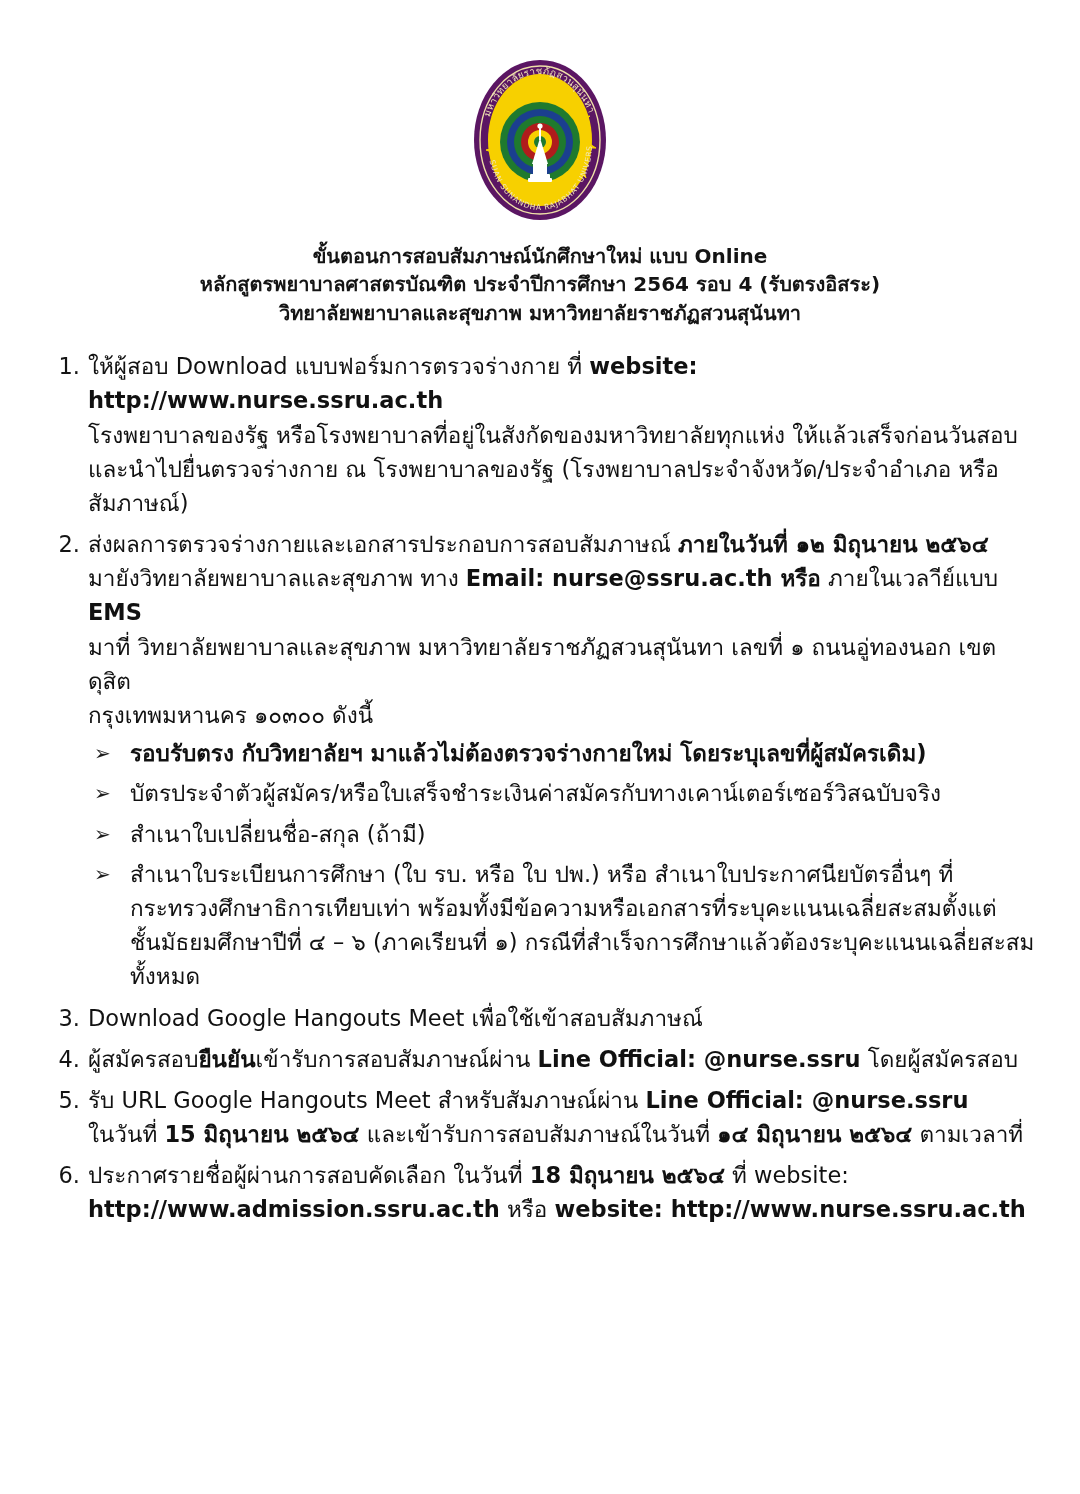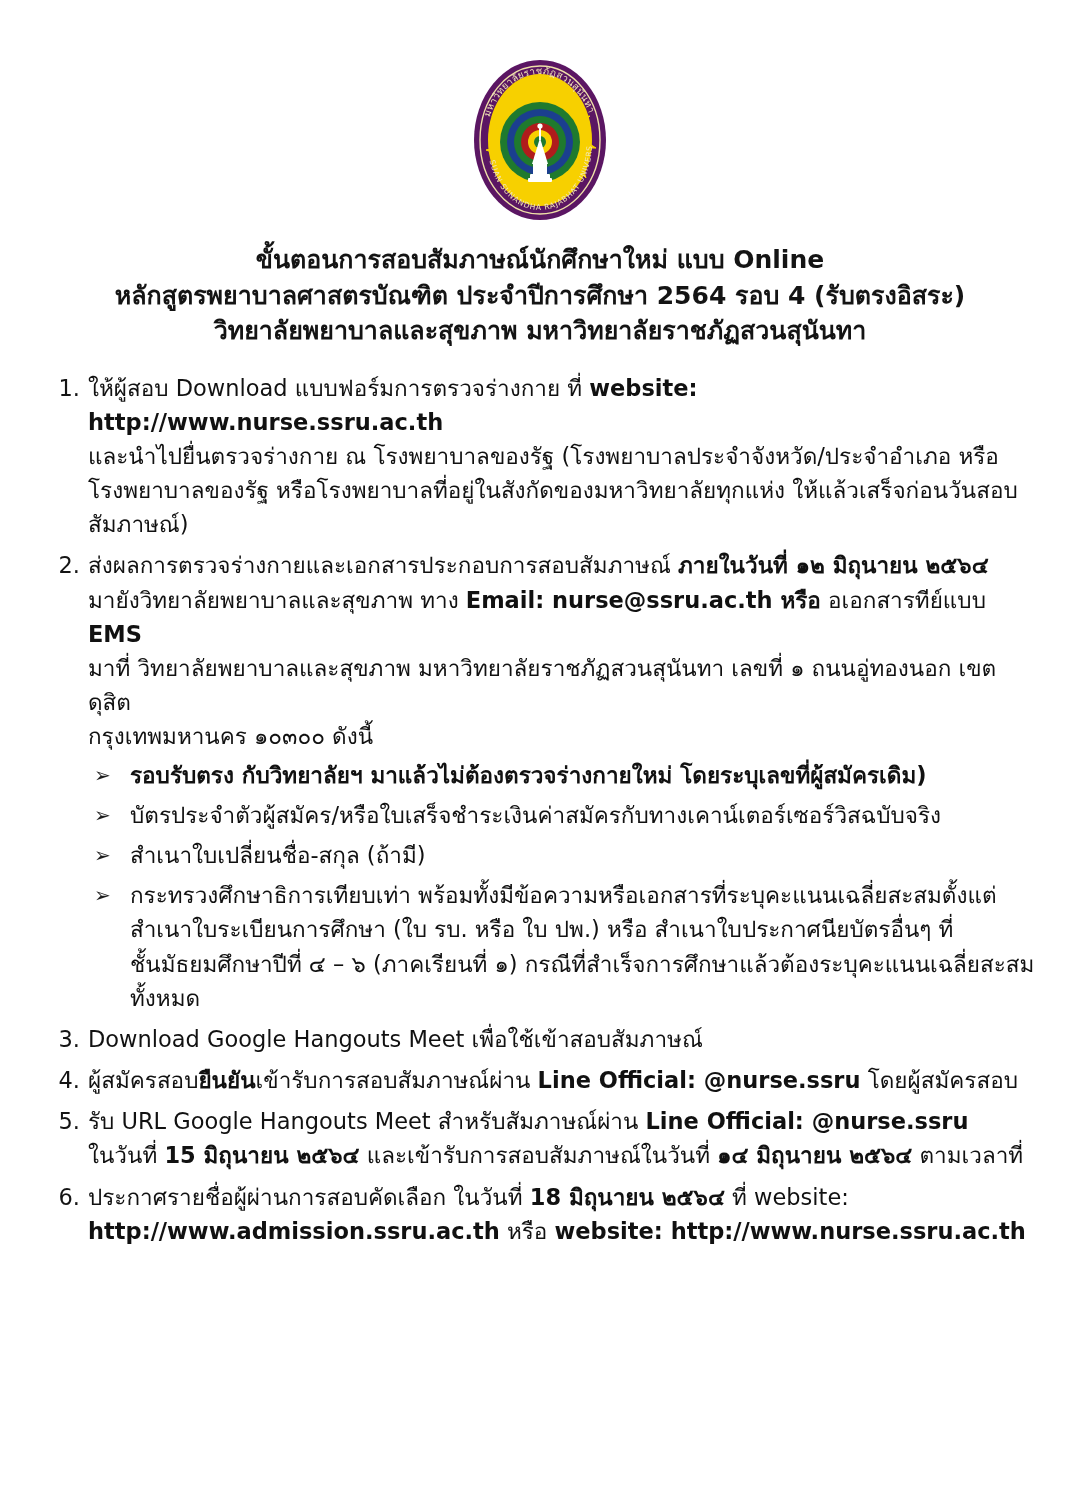--- a/index.html
+++ b/index.html
@@ -32,21 +32,21 @@
     width: 168px;
     height: 168px;
     position: relative;
   }
   .logo svg { display: block; }
 
   
   .heading {
     text-align: center;
     line-height: 1.42;
-    font-size: 25px;
+    font-size: 20px;
     font-weight: bold;
     color: #141414;
     margin: 0 0 22px 0;
   }
   .heading .hline { display: block; white-space: nowrap; }
 
   
   ol.steps {
     list-style: none;
     margin: 0;
@@ -157,47 +157,47 @@
   <div class="heading">
     <span class="hline">ขั้นตอนการสอบสัมภาษณ์นักศึกษาใหม่ แบบ Online</span>
     <span class="hline">หลักสูตรพยาบาลศาสตรบัณฑิต ประจำปีการศึกษา 2564 รอบ 4 (รับตรงอิสระ)</span>
     <span class="hline">วิทยาลัยพยาบาลและสุขภาพ มหาวิทยาลัยราชภัฏสวนสุนันทา</span>
   </div>
 
   <ol class="steps" id="steps-root">
       <li>
         <span class="num">1.</span>
         <span class="txt"><span>ให้ผู้สอบ Download แบบฟอร์มการตรวจร่างกาย ที่ </span><b>website: http://www.nurse.ssru.ac.th</b></span>
+        <span class="txt"><span>โรงพยาบาลของรัฐ หรือโรงพยาบาลที่อยู่ในสังกัดของมหาวิทยาลัยทุกแห่ง ให้แล้วเสร็จก่อนวันสอบ</span></span>
         <span class="txt"><span>และนำไปยื่นตรวจร่างกาย ณ โรงพยาบาลของรัฐ (โรงพยาบาลประจำจังหวัด/ประจำอำเภอ หรือ</span></span>
-        <span class="txt"><span>โรงพยาบาลของรัฐ หรือโรงพยาบาลที่อยู่ในสังกัดของมหาวิทยาลัยทุกแห่ง ให้แล้วเสร็จก่อนวันสอบ</span></span>
         <span class="txt"><span>สัมภาษณ์)</span></span>
       </li>
       <li>
         <span class="num">2.</span>
         <span class="txt"><span>ส่งผลการตรวจร่างกายและเอกสารประกอบการสอบสัมภาษณ์ </span><b>ภายในวันที่ ๑๒ มิถุนายน ๒๕๖๔</b></span>
-        <span class="txt"><span>มายังวิทยาลัยพยาบาลและสุขภาพ ทาง </span><b>Email: nurse@ssru.ac.th หรือ</b><span> อเอกสารทีย์แบบ </span><b>EMS</b></span>
+        <span class="txt"><span>มายังวิทยาลัยพยาบาลและสุขภาพ ทาง </span><b>Email: nurse@ssru.ac.th หรือ</b><span> ภายในเวลาีย์แบบ </span><b>EMS</b></span>
         <span class="txt"><span>มาที่ วิทยาลัยพยาบาลและสุขภาพ มหาวิทยาลัยราชภัฏสวนสุนันทา เลขที่ ๑ ถนนอู่ทองนอก เขตดุสิต</span></span>
         <span class="txt"><span>กรุงเทพมหานคร ๑๐๓๐๐  ดังนี้</span></span>
         <ul class="subs">
           <li>
             <span class="arrow">➢</span>
             <span class="txt"><b>รอบรับตรง กับวิทยาลัยฯ มาแล้วไม่ต้องตรวจร่างกายใหม่ โดยระบุเลขที่ผู้สมัครเดิม)</b></span>
           </li>
           <li>
             <span class="arrow">➢</span>
             <span class="txt"><span>บัตรประจำตัวผู้สมัคร/หรือใบเสร็จชำระเงินค่าสมัครกับทางเคาน์เตอร์เซอร์วิสฉบับจริง</span></span>
           </li>
           <li>
             <span class="arrow">➢</span>
             <span class="txt"><span>สำเนาใบเปลี่ยนชื่อ-สกุล (ถ้ามี)</span></span>
           </li>
           <li>
             <span class="arrow">➢</span>
+            <span class="txt"><span>สำเนาใบระเบียนการศึกษา (ใบ รบ. หรือ ใบ ปพ.) หรือ สำเนาใบประกาศนียบัตรอื่นๆ ที่</span></span>
             <span class="txt"><span>กระทรวงศึกษาธิการเทียบเท่า พร้อมทั้งมีข้อความหรือเอกสารที่ระบุคะแนนเฉลี่ยสะสมตั้งแต่</span></span>
-            <span class="txt"><span>สำเนาใบระเบียนการศึกษา (ใบ รบ. หรือ ใบ ปพ.) หรือ สำเนาใบประกาศนียบัตรอื่นๆ ที่</span></span>
             <span class="txt"><span>ชั้นมัธยมศึกษาปีที่ ๔ – ๖ (ภาคเรียนที่ ๑) กรณีที่สำเร็จการศึกษาแล้วต้องระบุคะแนนเฉลี่ยสะสม</span></span>
             <span class="txt"><span>ทั้งหมด</span></span>
           </li>
         </ul>
       </li>
       <li>
         <span class="num">3.</span>
         <span class="txt"><span>Download Google Hangouts Meet เพื่อใช้เข้าสอบสัมภาษณ์</span></span>
       </li>
       <li>

